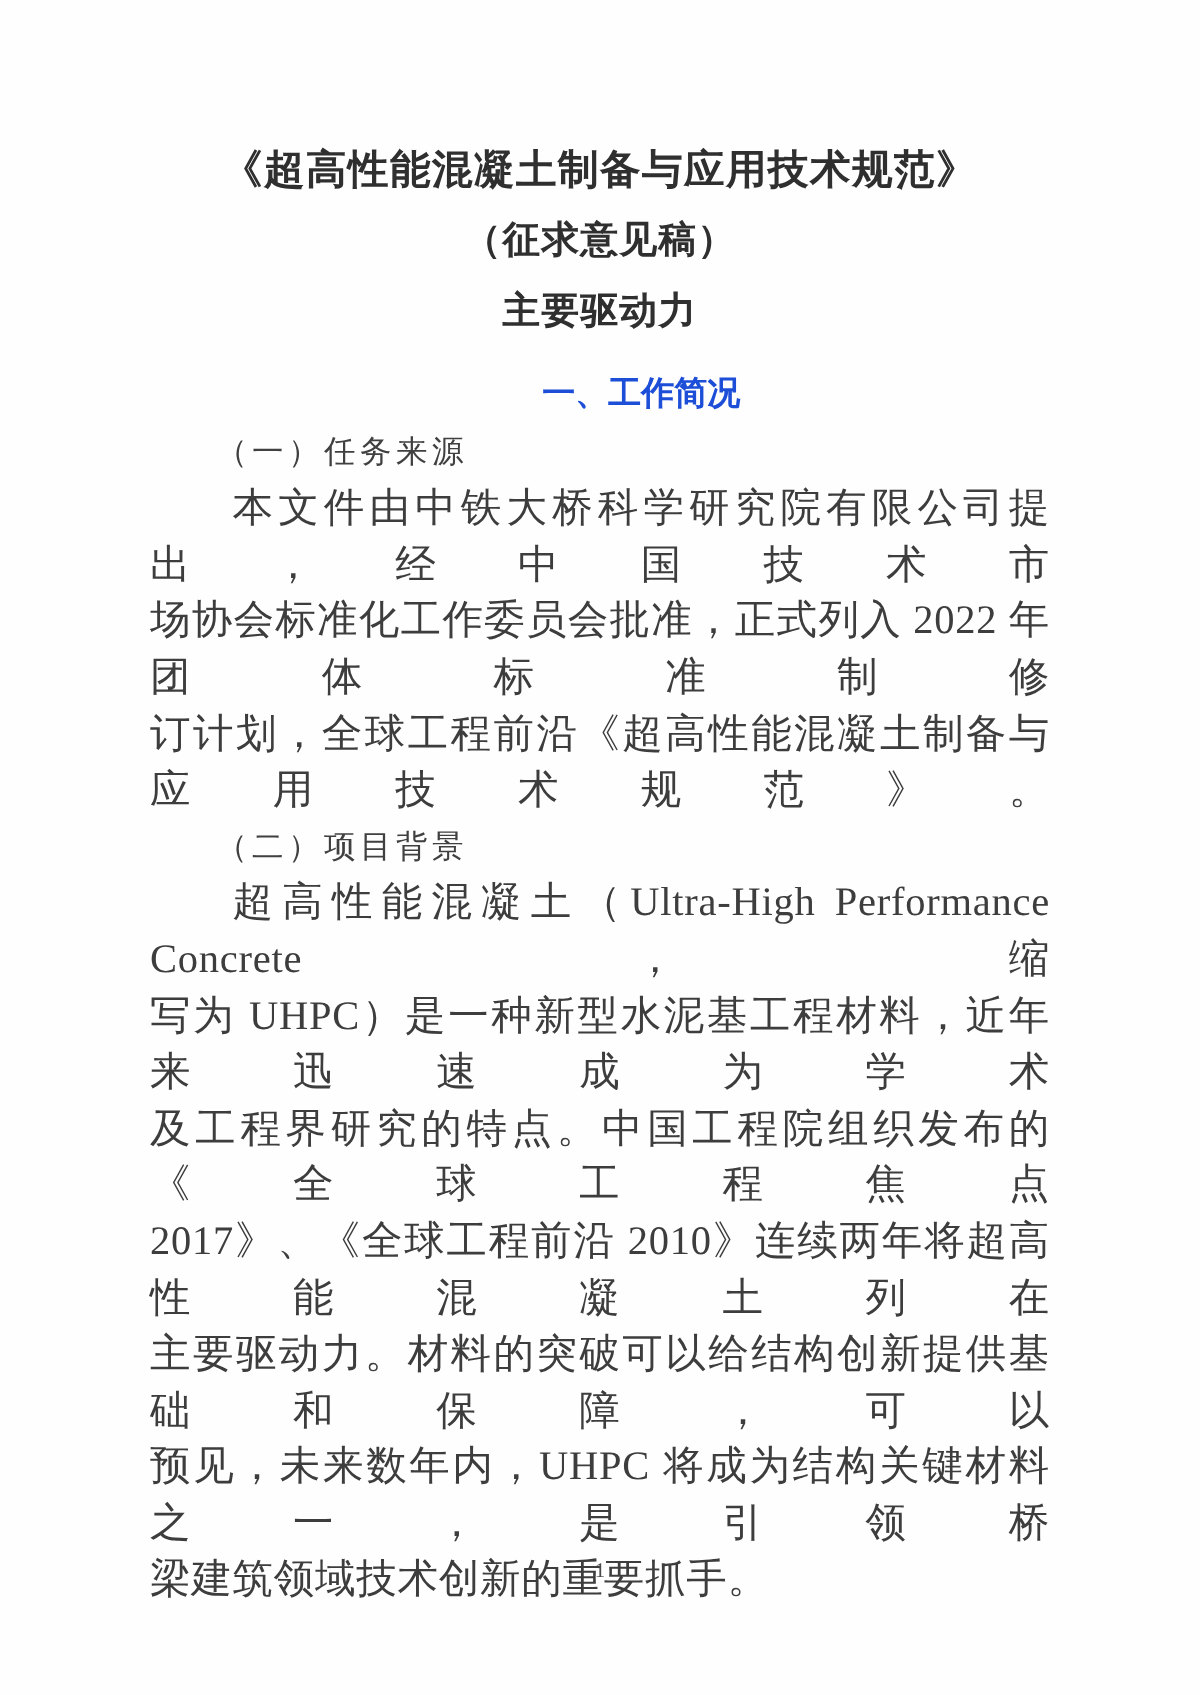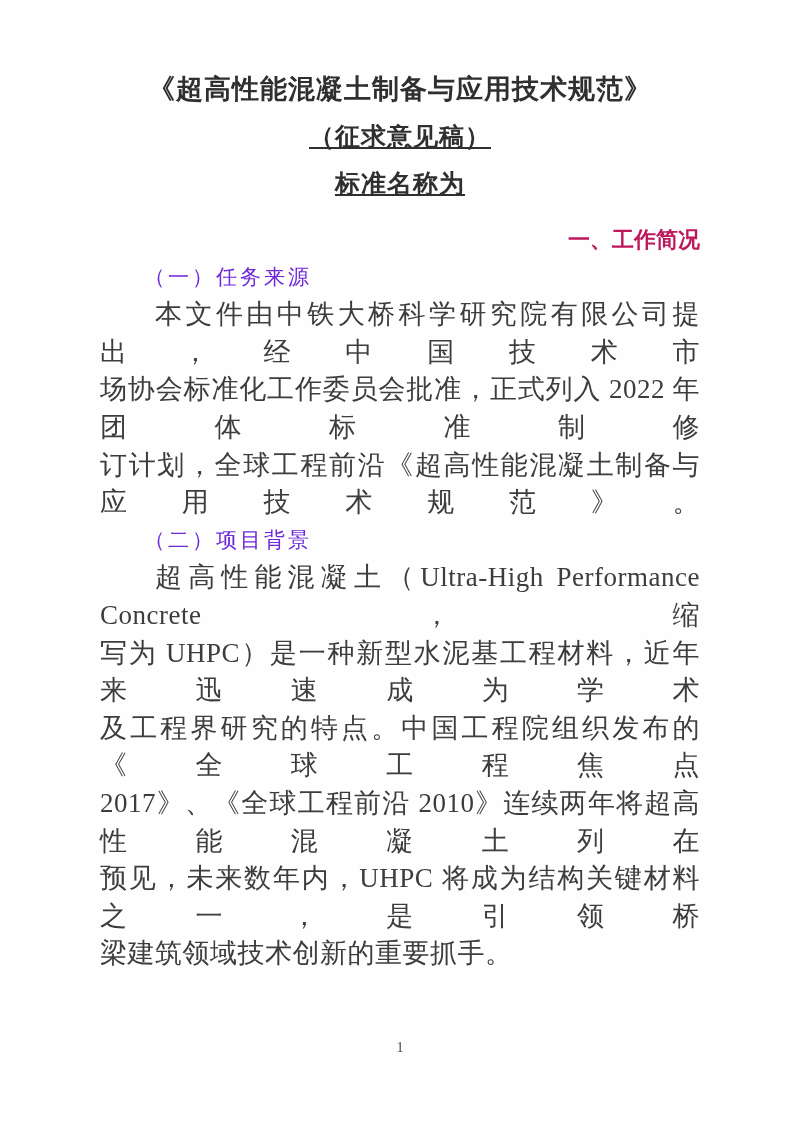--- a/index.html
+++ b/index.html
@@ -9,36 +9,35 @@
   }
   .page {
     position: relative;
     width: 800px;
     height: 1130px;
     margin: 0 auto;
     background: #fefefe;
     overflow: hidden;
   }
   .title-block {
-    padding-top: 66px;
+    padding-top: 90px;
     text-align: center;
     color: #2f2f2f;
     font-family: "Liberation Sans", sans-serif;
     font-weight: 700;
   }
   .title-line-1 {
     font-size: 27px;
     line-height: 47px;
     letter-spacing: 1px;
   }
   .title-line-2, .title-line-3 {
     font-size: 25px;
     line-height: 47px;
     letter-spacing: 1px;
-    text-decoration: underline;
   }
   .content {
     margin: 14px 100px 0 100px;
     width: 600px;
   }
   .blk {
     line-height: 37.6px;
     text-align: justify;
   }
   .blk.fill {
@@ -47,31 +46,31 @@
   .blk.line {
     font-family: "Liberation Serif", serif;
     font-size: 27px;
     color: #3d3d3d;
     letter-spacing: 0.5px;
   }
   .blk.indent {
     text-indent: 55px;
   }
   .blk.h1 {
-    font-family: Liberation Sans, sans-serif;
+    font-family: Liberation Mono, monospace;
     font-weight: 700;
     font-size: 22px;
-    color: #be185d;
+    color: #1d4ed8;
     text-indent: 55px;
-    text-align: right;
+    text-align: center;
   }
   .blk.h2 {
     font-family: "Liberation Serif", serif;
     font-size: 21px;
-    color: #6d28d9;
+    color: #404040;
     text-indent: 44px;
     letter-spacing: 3px;
     text-align: left;
   }
   .page-footer {
     position: absolute;
     left: 0;
     right: 0;
     top: 1040px;
     text-align: center;
@@ -81,33 +80,34 @@
   }
 </style>
 </head>
 <body>
 
 <div class="page">
 
   <div class="title-block">
     <div class="title-line-1">《超高性能混凝土制备与应用技术规范》</div>
     <div class="title-line-2">（征求意见稿）</div>
-    <div class="title-line-3">标准名称为</div>
+    <div class="title-line-3">主要驱动力</div>
   </div>
 
   <div class="content">
       <div class="blk h1">一、工作简况</div>
       <div class="blk h2">（一）任务来源</div>
       <div class="blk line indent fill">本文件由中铁大桥科学研究院有限公司提出，经中国技术市</div>
       <div class="blk line fill">场协会标准化工作委员会批准，正式列入 2022 年团体标准制修</div>
       <div class="blk line fill">订计划，全球工程前沿《超高性能混凝土制备与应用技术规范》。</div>
       <div class="blk h2">（二）项目背景</div>
       <div class="blk line indent fill">超高性能混凝土（Ultra-High Performance Concrete，缩</div>
       <div class="blk line fill">写为 UHPC）是一种新型水泥基工程材料，近年来迅速成为学术</div>
       <div class="blk line fill">及工程界研究的特点。中国工程院组织发布的《全球工程焦点</div>
       <div class="blk line fill">2017》、《全球工程前沿 2010》连续两年将超高性能混凝土列在</div>
+      <div class="blk line fill">主要驱动力。材料的突破可以给结构创新提供基础和保障，可以</div>
       <div class="blk line fill">预见，未来数年内，UHPC 将成为结构关键材料之一，是引领桥</div>
       <div class="blk line">梁建筑领域技术创新的重要抓手。</div>
     </div>
 
   <div class="page-footer">1</div>
 
 </div>
 
 </body></html>

